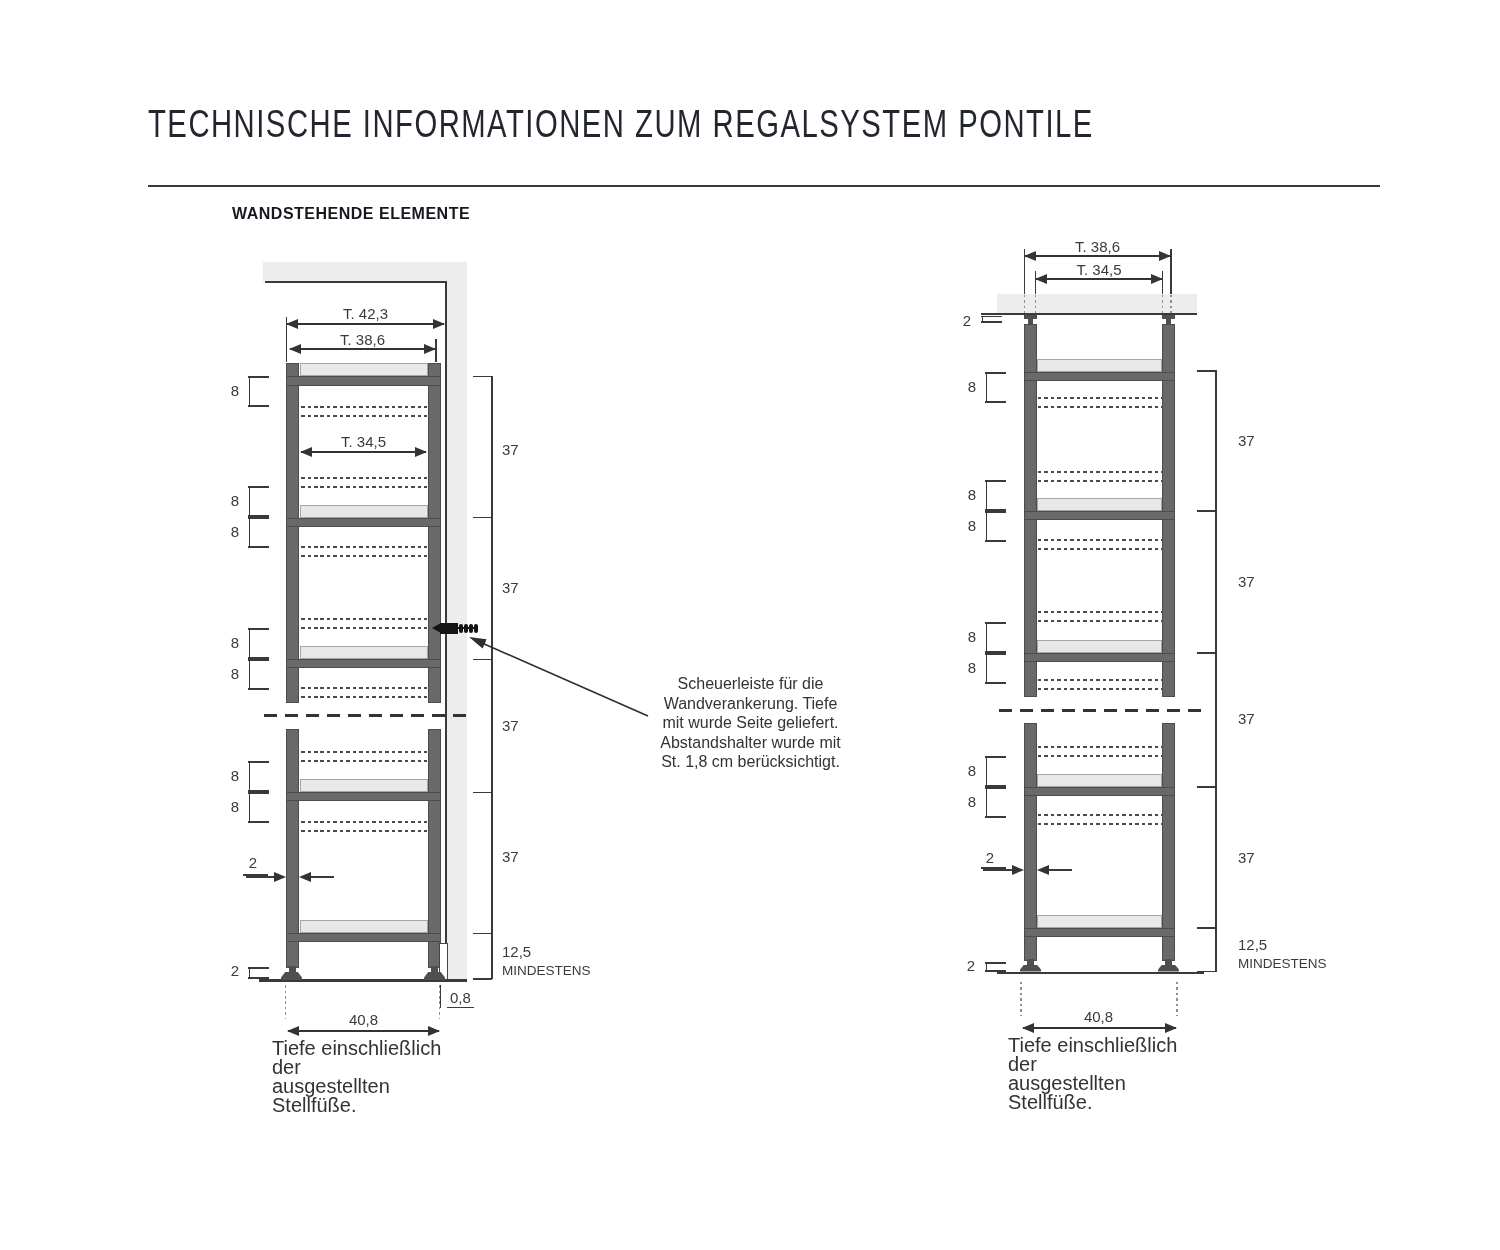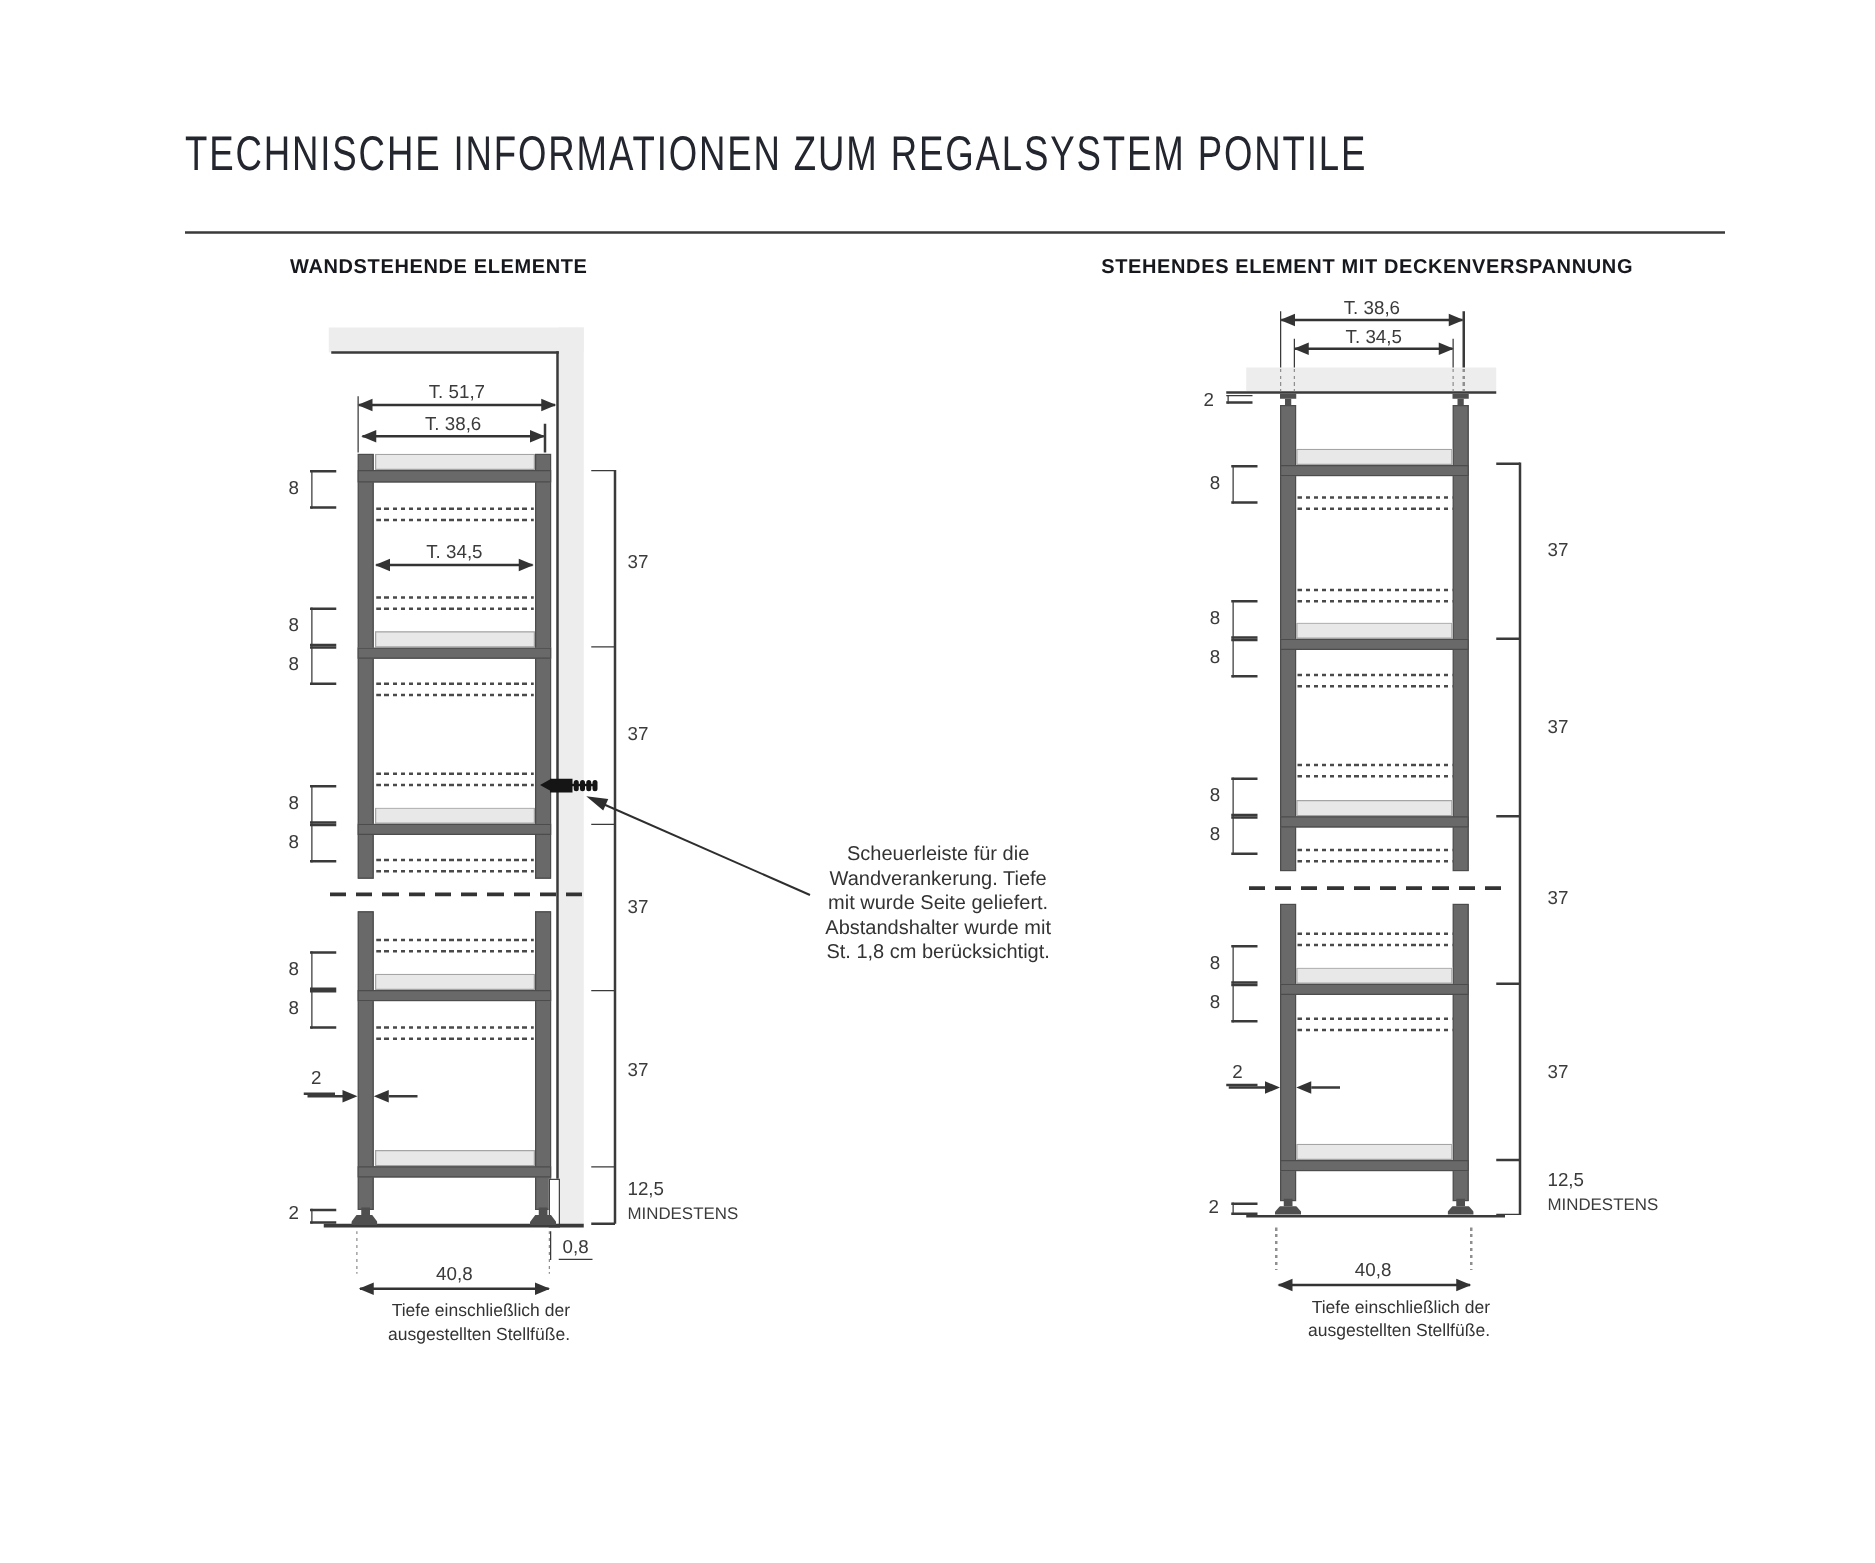--- a/index.html
+++ b/index.html
@@ -26,33 +26,32 @@
   .dim .ah{top:0;}
   
   .lbl{position:absolute;font-size:15px;line-height:16px;color:#3b3b3b;white-space:nowrap;}
   .lblc{text-align:center;}
   .sm{font-size:13.5px;text-align:center;}
   .title{position:absolute;left:148px;top:102px;font-size:39px;font-weight:400;letter-spacing:2px;
          color:#23262e;white-space:nowrap;transform:scaleX(0.75);transform-origin:left top;}
   .colhead{position:absolute;font-size:16px;font-weight:bold;letter-spacing:0.5px;color:#16181d;white-space:nowrap;}
   .note{position:absolute;left:648px;top:674px;width:205px;text-align:center;
         font-size:16px;line-height:19.5px;color:#333;}
-  .cap{position:absolute;width:184px;text-align:right;font-size:14px;line-height:19px;color:#333;}
+  .cap{position:absolute;width:184px;text-align:left;font-size:20px;line-height:19px;color:#333;}
   .foot{position:absolute;background:#4f4f4f;}
   .foot-base{clip-path:polygon(20% 0,80% 0,100% 70%,100% 100%,0 100%,0 70%);}
 </style>
 </head>
 <body>
 
 <div class="page">
 
   <div class="title">TECHNISCHE INFORMATIONEN ZUM REGALSYSTEM PONTILE</div>
   <div class="ln" style="left:148px;top:185px;width:1232px;height:2px;"></div>
   <div class="colhead" style="left:232px;top:205px;">WANDSTEHENDE ELEMENTE</div>
-  <div class="colhead" style="left:881px;top:205px;">STEHENDES ELEMENT MIT DECKENVERSPANNUNG</div>
 
   <div>
 
     <div class="wall" style="left:263px;top:262px;width:204px;height:20px;"></div>
     <div class="wall" style="left:447px;top:262px;width:20px;height:719px;"></div>
     <div class="ln" style="left:265px;top:281px;width:182px;height:1.6px;"></div>
     <div class="ln" style="left:445.4px;top:281px;width:1.6px;height:700px;"></div>
 
     <div class="steel" style="left:286px;top:363px;width:13px;height:340px;"></div>
     <div class="steel" style="left:286px;top:729px;width:13px;height:239px;"></div>
@@ -88,21 +87,21 @@
     <div class="brkline" style="left:264px;top:714px;width:203px;"></div>
 
     <div class="a" style="left:438.5px;top:943px;width:7px;height:37px;background:#fff;border:1.2px solid #444;"></div>
     <div class="ln" style="left:259px;top:979px;width:208px;height:2.5px;"></div>
 
     <div class="foot" style="left:289px;top:966px;width:7px;height:7px;"></div>
     <div class="foot foot-base" style="left:281px;top:972px;width:21px;height:8px;"></div>
     <div class="foot" style="left:431px;top:966px;width:7px;height:7px;"></div>
     <div class="foot foot-base" style="left:424px;top:972px;width:21px;height:8px;"></div>
 
-    <div class="lbl lblc" style="left:286px;top:306px;width:159px;">T. 51,7</div>
+    <div class="lbl lblc" style="left:286px;top:306px;width:159px;">T. 42,3</div>
     <div class="dim" style="left:286px;top:319px;width:159px;">
       <div class="bar"></div>
         <div class="ah ah-l" style="left:0;"></div>
         <div class="ah ah-r" style="right:0;"></div>
     </div>
     <div class="lbl lblc" style="left:289px;top:332px;width:147px;">T. 38,6</div>
     <div class="dim" style="left:289px;top:344px;width:147px;">
       <div class="bar"></div>
         <div class="ah ah-l" style="left:0;"></div>
         <div class="ah ah-r" style="right:0;"></div>

